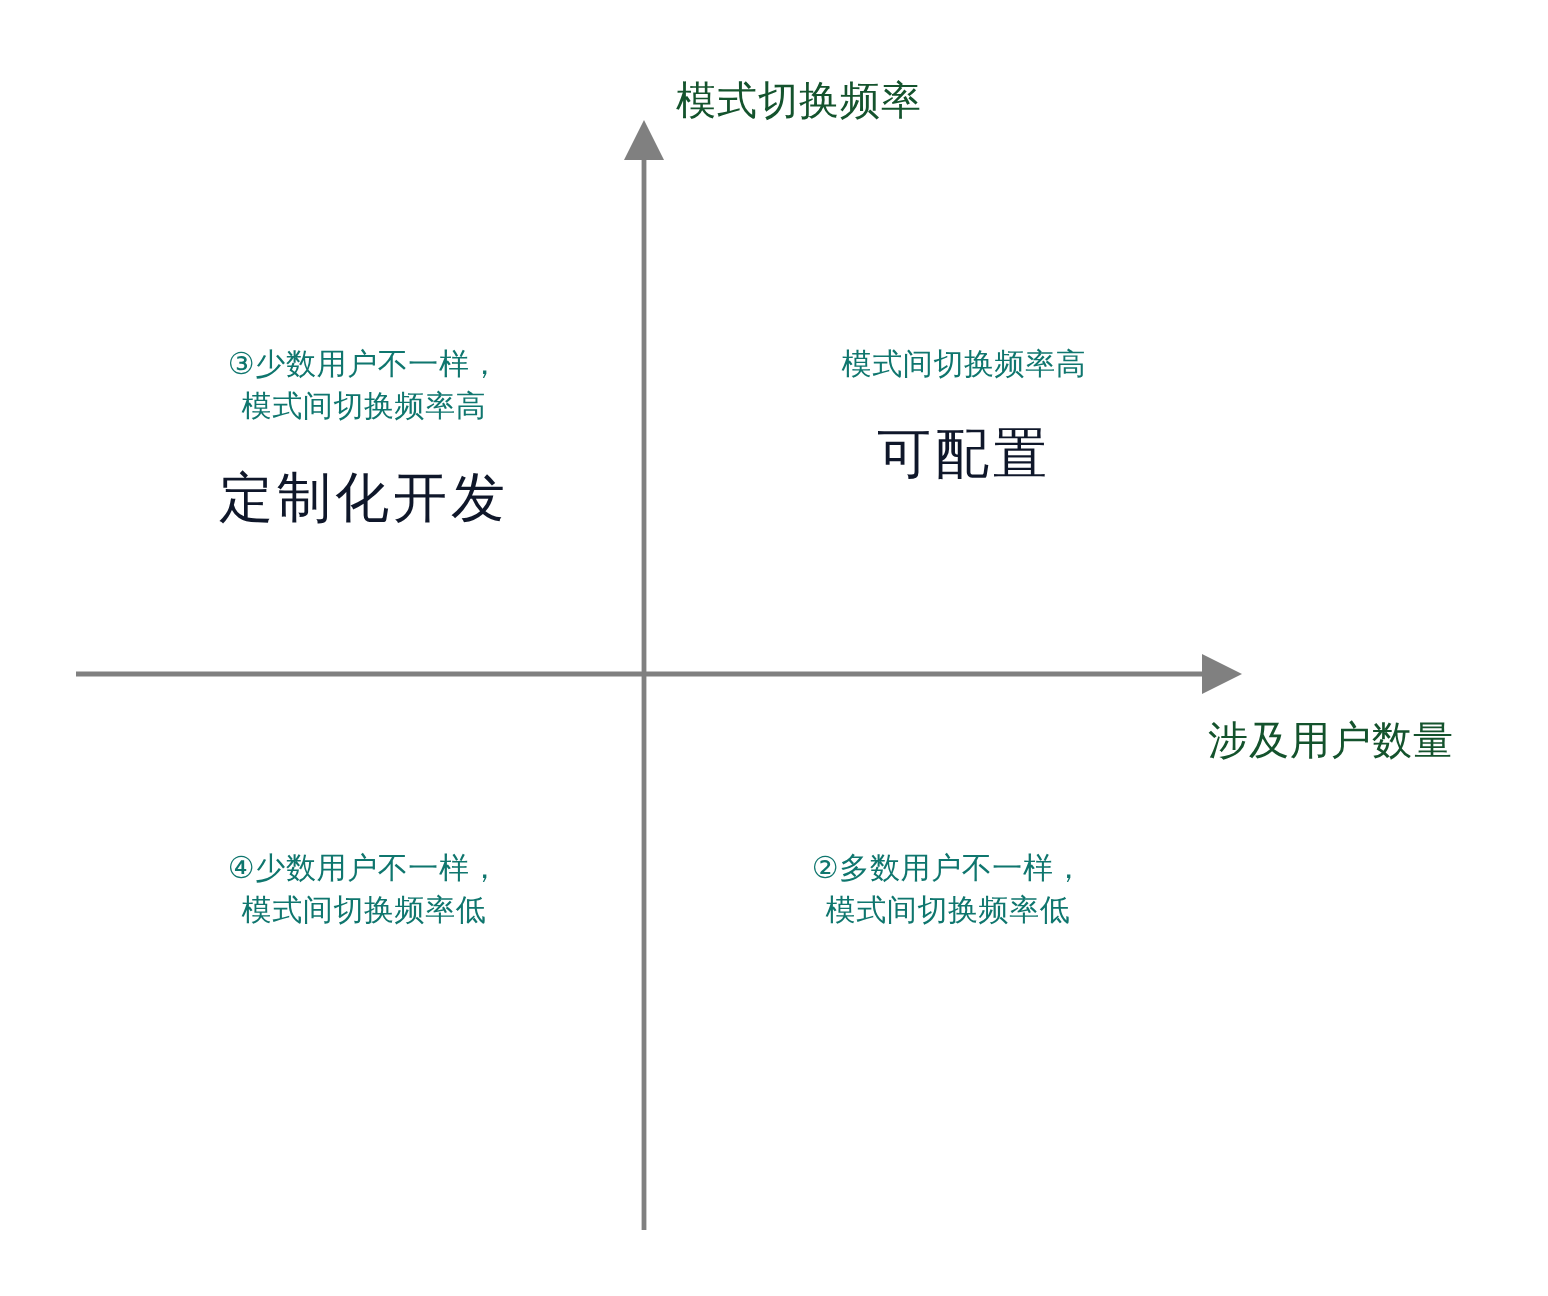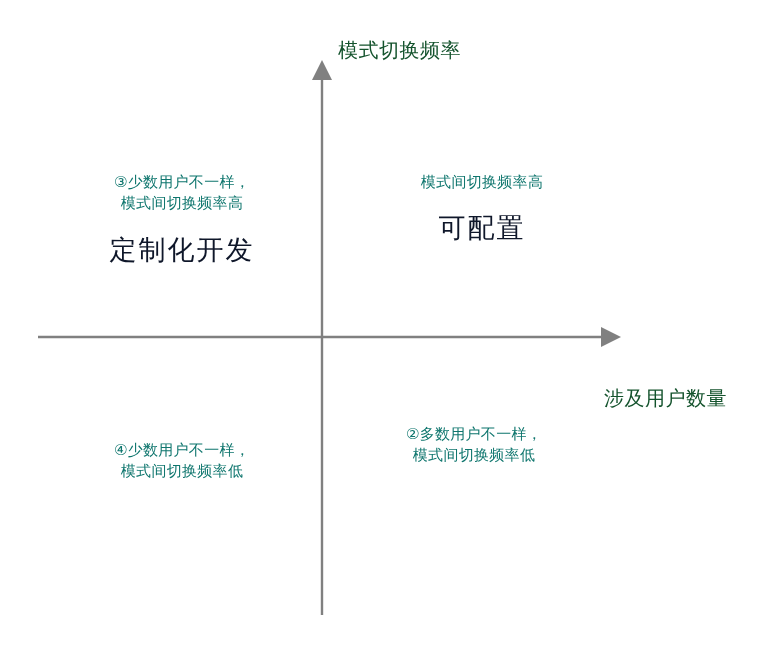--- a/index.html
+++ b/index.html
@@ -34,21 +34,20 @@
     letter-spacing: 0.5px;
     white-space: nowrap;
   }
   #y-axis-label {
     left: 338px;
     top: 38px;
   }
   #x-axis-label {
     left: 604px;
     top: 358px;
-    margin-top: 28px;
   }
 
   
   .quadrant {
     position: absolute;
     text-align: center;
     color: #2f2f2f;
   }
   .q-desc {
     font-size: 15px;
@@ -62,21 +61,21 @@
     font-weight: normal;
     letter-spacing: 2px;
     line-height: 1.2;
     margin-top: 19px;
     color: #0f172a;
     white-space: nowrap;
   }
 
   #quadrant-3 { left:  48px; top: 172px; width: 268px; }
   #quadrant-1 { left: 348px; top: 172px; width: 268px; }
-  #quadrant-4 { left:  48px; top: 440px; width: 268px; }
+  #quadrant-4 { left:  48px; top: 424px; width: 268px; }
   #quadrant-2 { left: 340px; top: 424px; width: 268px; }
 </style>
 </head>
 <body>
 
 <div id="canvas">
 
   <svg id="axes-svg" viewBox="0 0 774 648" xmlns="http://www.w3.org/2000/svg">
 
     <line x1="322" y1="615" x2="322" y2="74" stroke="#808080" stroke-width="2.4"></line>

